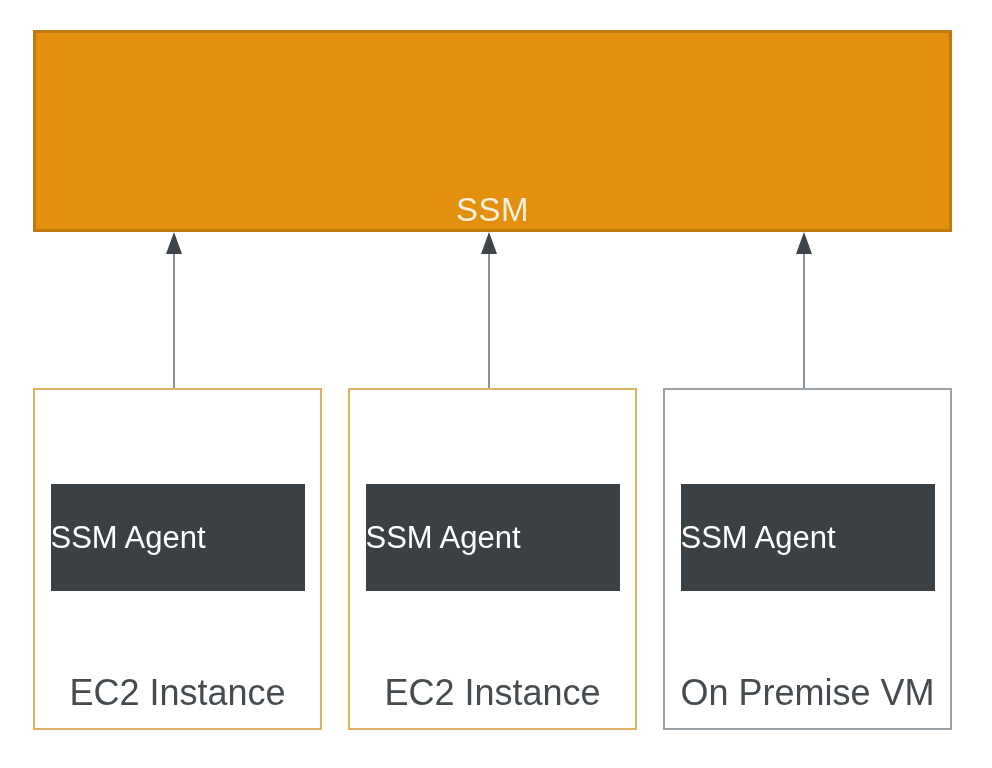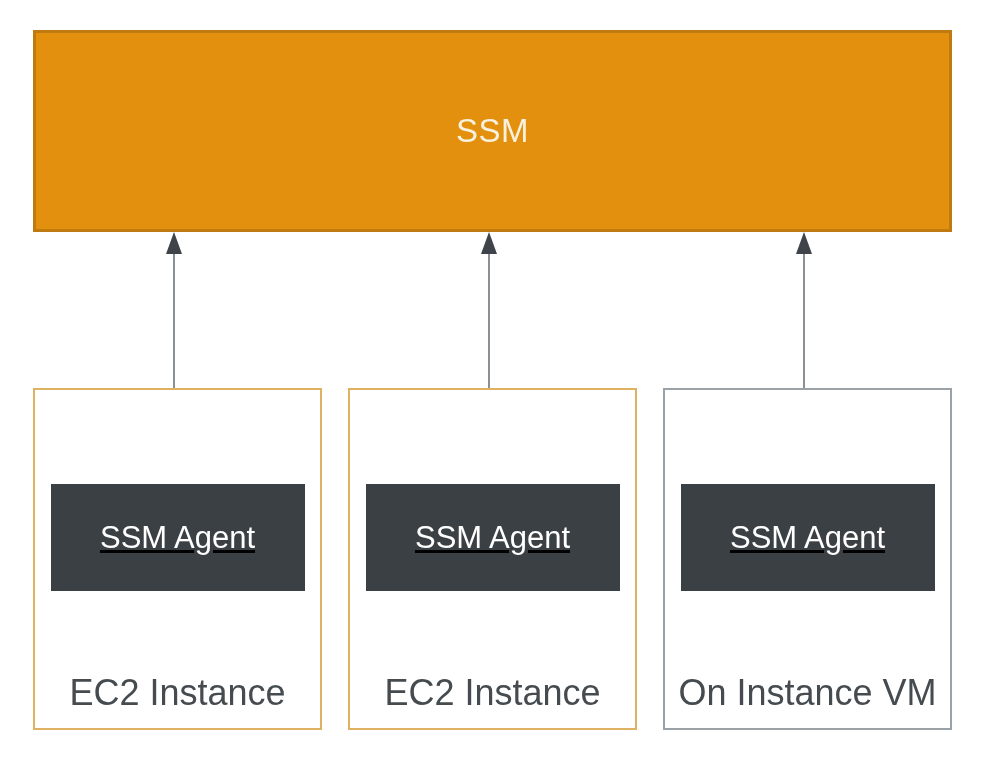--- a/index.html
+++ b/index.html
@@ -29,21 +29,21 @@
   }
   .ssm-box {
     position: absolute;
     left: 33px;
     top: 30px;
     width: 919px;
     height: 202px;
     background: var(--ssm-fill);
     border: 3px solid var(--ssm-border);
     display: flex;
-    align-items: center;
+    align-items: flex-end;
     justify-content: center;
   }
   .ssm-box .ssm-label {
     color: var(--ssm-text);
     font-size: 33px;
     letter-spacing: 0.5px;
   }
   .arrows-layer {
     position: absolute;
     left: 0;
@@ -74,22 +74,21 @@
   .agent-box {
     position: absolute;
     left: 50%;
     transform: translateX(-50%);
     top: 94px;
     width: 254px;
     height: 107px;
     background: var(--agent-fill);
     display: flex;
     align-items: center;
-    justify-content: center;
-    text-decoration: underline;
+    justify-content: flex-start;
   }
   .agent-label {
     color: var(--agent-text);
     font-size: 31px;
   }
   .host-label {
     position: absolute;
     bottom: 14px;
     left: 0;
     width: 100%;
@@ -134,16 +133,16 @@
     <div class="agent-box">
       <span class="agent-label">SSM Agent</span>
     </div>
     <div class="host-label">EC2 Instance</div>
   </div>
 
   <div class="host host-3 onprem">
     <div class="agent-box">
       <span class="agent-label">SSM Agent</span>
     </div>
-    <div class="host-label">On Instance VM</div>
+    <div class="host-label">On Premise VM</div>
   </div>
 
 </div>
 
 </body></html>

